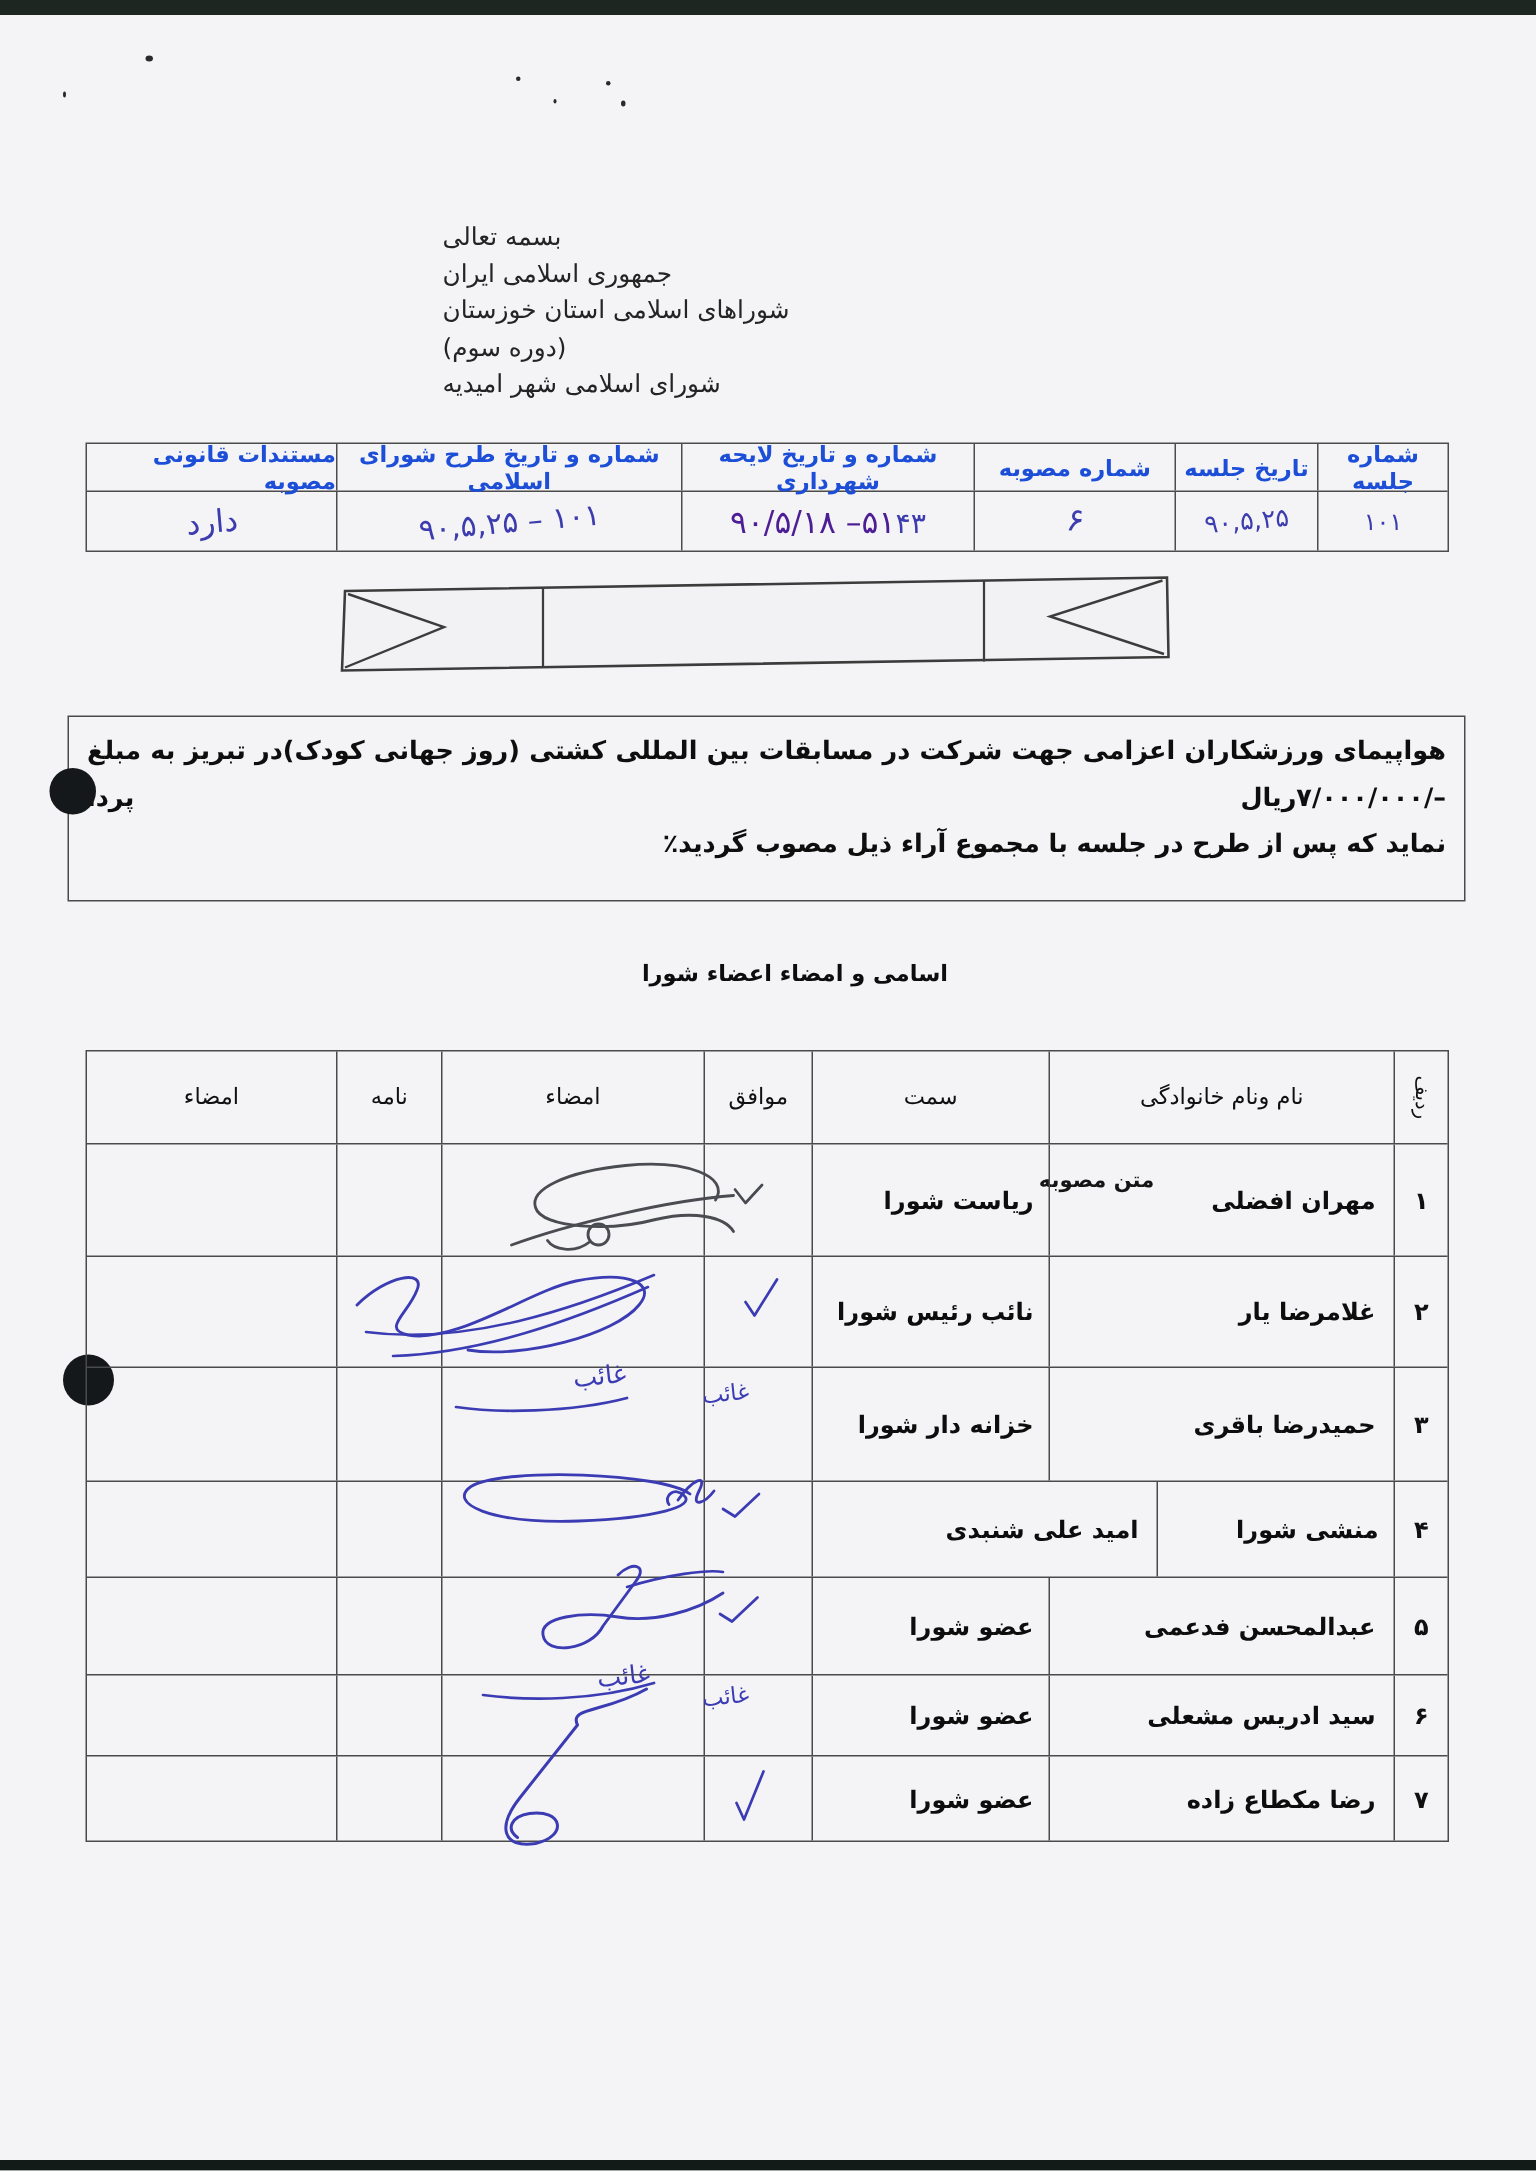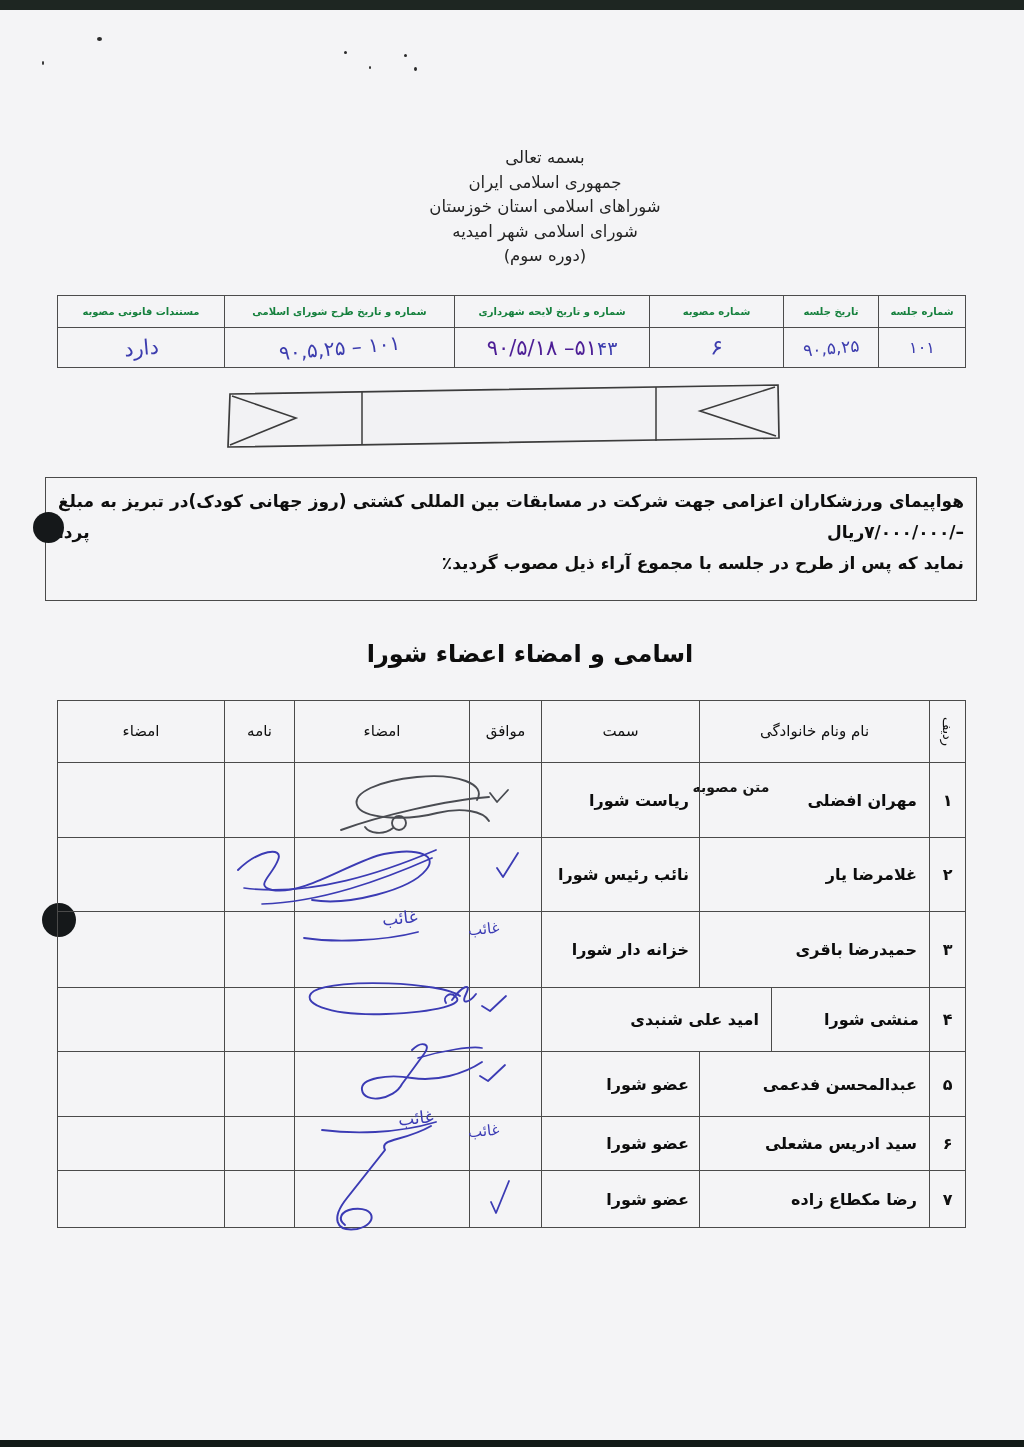--- a/index.html
+++ b/index.html
@@ -10,34 +10,34 @@
     font-family:"DejaVu Sans","Liberation Sans",sans-serif;
     color:#1d1d1d;
   }
   .strip-top{position:absolute;left:0;top:0;width:1024px;height:10px;background:#1e2622;}
   .strip-bottom{position:absolute;left:0;top:1440px;width:1024px;height:7px;background:#131b18;}
   .speck{position:absolute;background:#2a2a2a;border-radius:50%;}
 
   
   .doc-header{
     position:absolute; left:295px; top:146px; width:500px;
-    text-align:center; direction:rtl;
+    text-align:left; direction:rtl;
     font-size:16.5px; line-height:24.5px; color:#242424; letter-spacing:0.2px;
   }
 
   
   .meta-table{
     position:absolute; left:57px; top:295px; width:909px; height:73px;
     border:1.6px solid #4c4c4c; direction:rtl;
     display:flex; flex-direction:column; box-sizing:border-box;
   }
   .meta-head{display:flex; height:31px; border-bottom:1.4px solid #4c4c4c;}
   .meta-vals{display:flex; flex:1;}
   .meta-cell{box-sizing:border-box; display:flex; align-items:center; justify-content:center; position:relative;}
-  .meta-head .meta-cell{font-weight:bold; font-size:10px; color:#15803d;}
+  .meta-head .meta-cell{font-weight:bold; font-size:15px; color:#1d4ed8;}
   .meta-cell:not(:last-child){border-left:1.4px solid #4c4c4c;text-align:center;}
   .c-session{width:87px;} .c-sdate{width:95px;} .c-resno{width:134px;}
   .c-bill{width:195px;} .c-plan{width:230px;} .c-legal{flex:1;}
 
   .hand{color:#3c3cae; font-size:16px;}
   .ltr{direction:ltr; unicode-bidi:bidi-override;}
   .hand-rot{transform:rotate(-5deg); display:inline-block;}
   .printed-num{color:#4c1d95; font-size:21px; font-weight:normal;}
 
   
@@ -55,21 +55,21 @@
     font-weight:bold; font-size:17px; line-height:31px; color:#0e0e0e;
   }
   .jline{text-align:justify; text-align-last:justify;}
   .rline{text-align:right;}
 
   .hole-punch{position:absolute; background:#15181a; border-radius:50%;}
 
   
   .members-title{
     position:absolute; left:330px; top:640px; width:400px; text-align:center;
-    direction:rtl; font-weight:bold; font-size:24px; color:#0d0d0d;
+    direction:rtl; font-weight:bold; font-size:15px; color:#0d0d0d;
   }
 
   
   .mtable{
     position:absolute; left:57px; top:700px; width:909px; height:528px;
     border:1.7px solid #4a4a4a; box-sizing:border-box;
     direction:rtl; display:flex; flex-direction:column;
   }
   .mhead{display:flex; height:62px; border-bottom:1.4px solid #4a4a4a; box-sizing:border-box;}
   .mrow{display:flex; box-sizing:border-box;}
@@ -110,22 +110,22 @@
   <div class="speck" style="left:42px;top:61px;width:2px;height:4px;"></div>
   <div class="speck" style="left:344px;top:51px;width:3px;height:3px;"></div>
   <div class="speck" style="left:369px;top:66px;width:2px;height:3px;"></div>
   <div class="speck" style="left:404px;top:54px;width:3px;height:3px;"></div>
   <div class="speck" style="left:414px;top:67px;width:3px;height:4px;"></div>
 
   <div class="doc-header">
     <div>بسمه تعالی</div>
     <div>جمهوری اسلامی ایران</div>
     <div>شوراهای اسلامی استان خوزستان</div>
+    <div>(دوره سوم)</div>
     <div>شورای اسلامی شهر امیدیه</div>
-    <div>(دوره سوم)</div>
   </div>
 
   <div class="meta-table">
     <div class="meta-head">
       <div class="meta-cell c-session">شماره جلسه</div>
       <div class="meta-cell c-sdate">تاریخ جلسه</div>
       <div class="meta-cell c-resno">شماره مصوبه</div>
       <div class="meta-cell c-bill">شماره و تاریخ لایحه شهرداری</div>
       <div class="meta-cell c-plan">شماره و تاریخ طرح شورای اسلامی</div>
       <div class="meta-cell c-legal">مستندات قانونی مصوبه</div>

